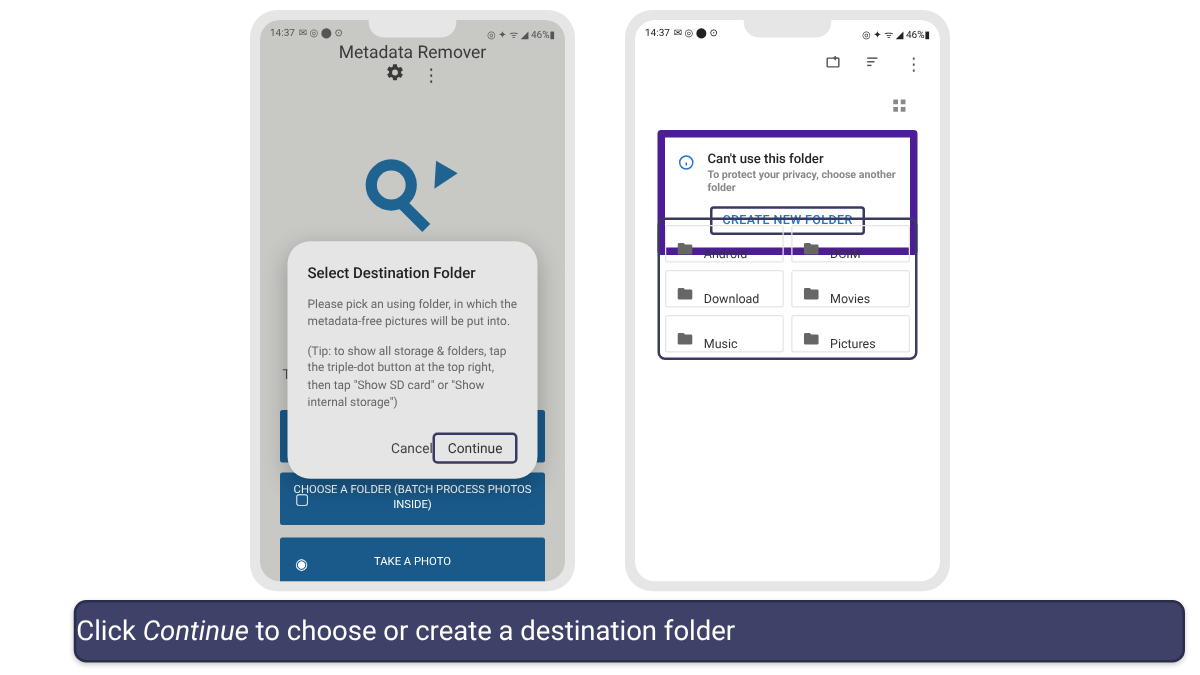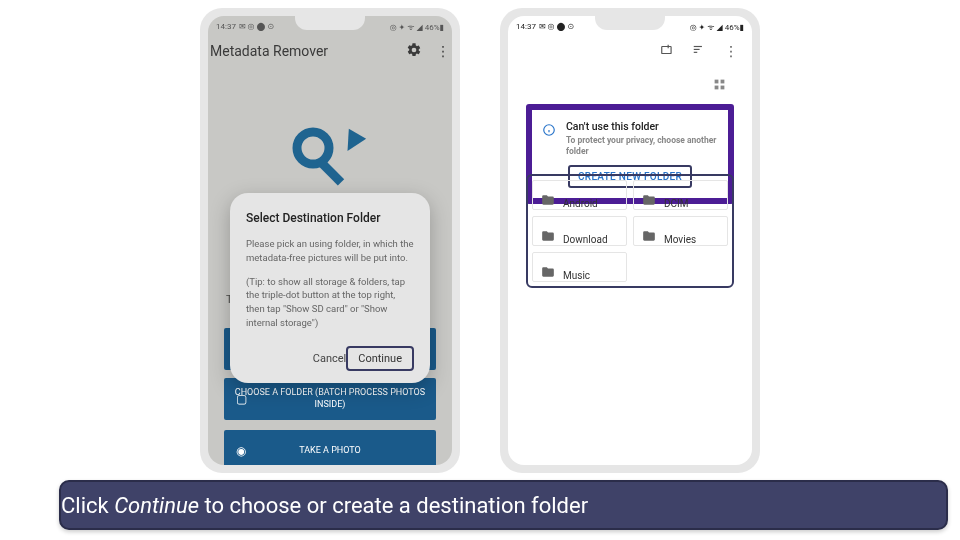--- a/index.html
+++ b/index.html
@@ -57,23 +57,24 @@
   .status-bar.dim { color: #555; }
   .status-left { display: flex; gap: 3px; align-items: center; }
   .status-right { display: flex; gap: 2px; align-items: center; font-size: 8px;}
   
   
   .screen-dimmed { background: #c8c8c5; }
   .app-bar {
     height: 34px;
     display: flex;
     align-items: center;
-    justify-content: space-between;
-    padding: 0 2px;
+    justify-content: flex-start;
+    padding: 0 18px;
     color: #3a3a3a;
+    flex-direction: column;
   }
   .app-title { font-size: 14px; font-weight: 400; }
   .app-bar-icons { display: flex; gap: 14px; align-items: center;}
   .gear, .kebab { font-size: 14px; color: #3a3a3a; }
   
   .content-bg { position: relative; height: calc(100% - 52px); }
   .big-icon {
     position: absolute;
     top: 50px;
     left: 50%;
@@ -356,20 +357,26 @@
                 <path d="M10 4H4a2 2 0 0 0-2 2v12a2 2 0 0 0 2 2h16a2 2 0 0 0 2-2V8a2 2 0 0 0-2-2h-8l-2-2z"></path>
               </svg></span>
           <span>Movies</span>
         </div>
         <div class="folder-item">
           <span class="folder-icon"><svg width="14" height="14" viewBox="0 0 24 24" fill="#666">
                 <path d="M10 4H4a2 2 0 0 0-2 2v12a2 2 0 0 0 2 2h16a2 2 0 0 0 2-2V8a2 2 0 0 0-2-2h-8l-2-2z"></path>
               </svg></span>
           <span>Music</span>
         </div>
+        <div class="folder-item">
+          <span class="folder-icon"><svg width="14" height="14" viewBox="0 0 24 24" fill="#666">
+                <path d="M10 4H4a2 2 0 0 0-2 2v12a2 2 0 0 0 2 2h16a2 2 0 0 0 2-2V8a2 2 0 0 0-2-2h-8l-2-2z"></path>
+              </svg></span>
+          <span>Pictures</span>
+        </div>
       </div>
     </div>
   </div>
 </div>
 
 <div class="caption-bar">
   <span>
     <span>Click </span><em>Continue</em><span> to choose or create a destination folder</span>
   </span>
 </div>

